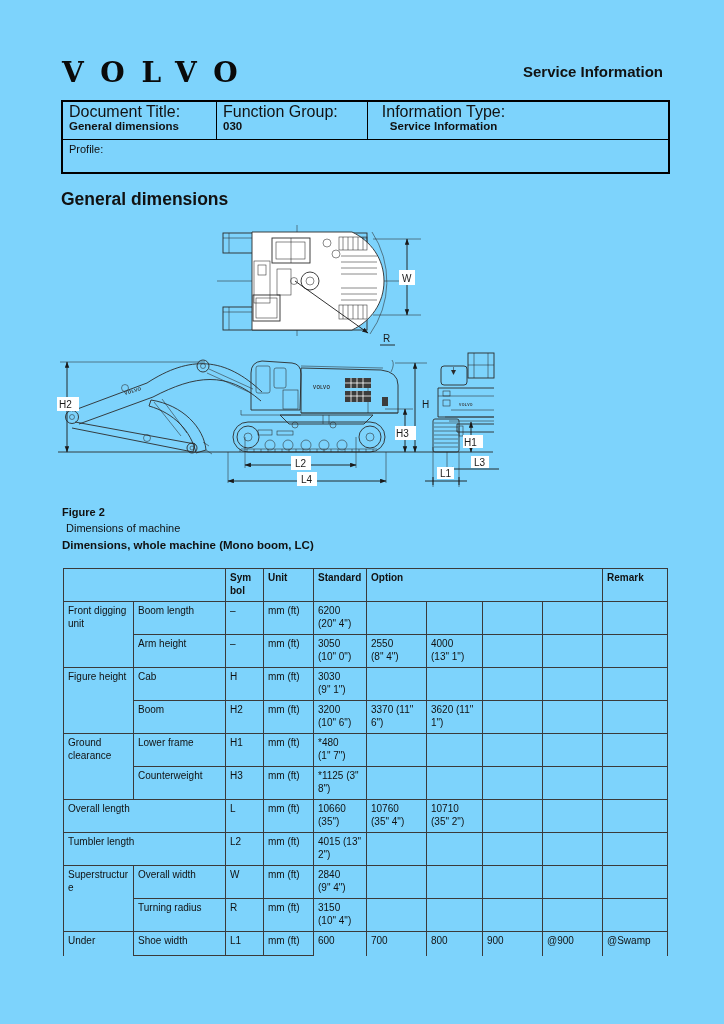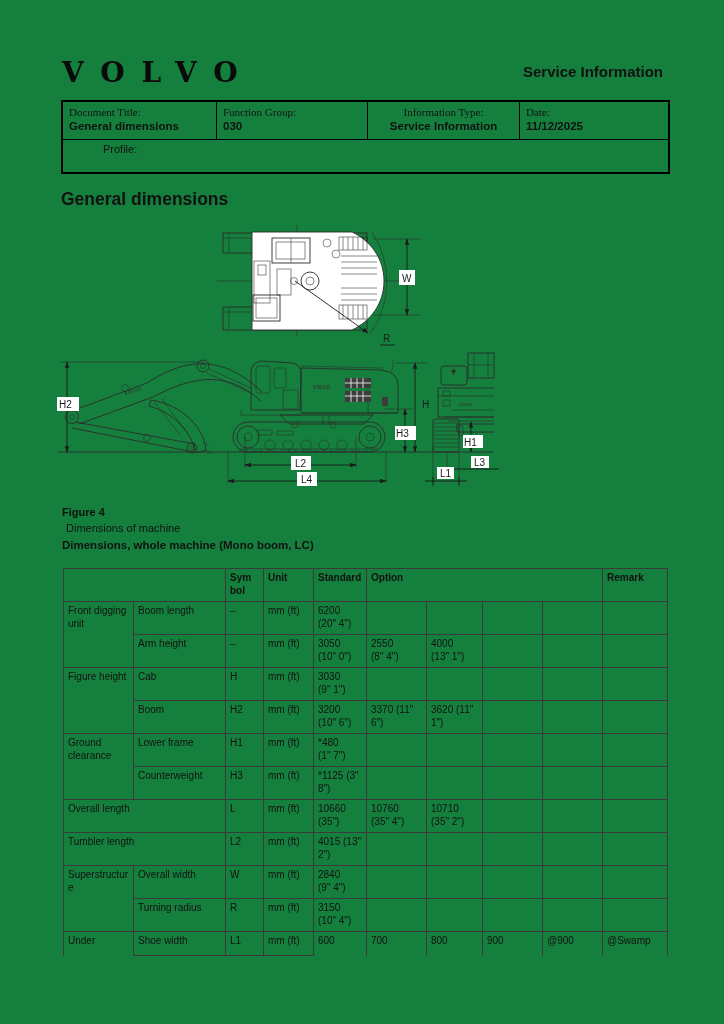--- a/index.html
+++ b/index.html
@@ -1,32 +1,32 @@
 <!DOCTYPE html>
 <html><head>
 <meta charset="utf-8">
 <style>
   html,body{margin:0;padding:0;background:#e8e8e8;}
-  .page{position:relative;width:724px;height:1024px;background:#15803d;margin:0 auto;
+  .page{position:relative;width:724px;height:1024px;background:#7dd3fc;margin:0 auto;
         font-family:"Liberation Sans",sans-serif;color:#111;overflow:hidden;}
 
   
   .logo{position:absolute;left:62px;top:56px;font-family:"DejaVu Serif","Liberation Serif",serif;
         font-weight:bold;font-size:28px;letter-spacing:17px;color:#0a0a0a;}
   .svc{position:absolute;right:61px;top:63px;font-size:15px;font-weight:bold;}
 
   
   .docinfo{position:absolute;left:61px;top:100px;width:609px;border:2px solid #000;box-sizing:border-box;}
   .docinfo .row1{display:flex;height:37px;border-bottom:1.5px solid #000;}
   .docinfo .cell{box-sizing:border-box;padding:3px 6px 0 6px;}
   .docinfo .cell+.cell{border-left:1.5px solid #000;}
   .docinfo .c1{width:153px;} .docinfo .c2{width:151px;} .docinfo .c3{width:152px;text-align:center;} .docinfo .c4{flex:1;}
-  .docinfo .lab{font-size:11px;line-height:14px;font-family:Liberation Serif, serif;}
+  .docinfo .lab{font-size:16px;line-height:14px;}
   .docinfo .val{font-size:11.5px;font-weight:bold;line-height:14px;}
-  .docinfo .row2{height:32px;padding:3px 6px 0 6px;font-size:11px;box-sizing:border-box;margin-left:34px;}
+  .docinfo .row2{height:32px;padding:3px 6px 0 6px;font-size:11px;box-sizing:border-box;}
 
   .h1{position:absolute;left:61px;top:189px;font-size:17.5px;font-weight:bold;}
 
   
   .figcap1{position:absolute;left:62px;top:506px;font-size:11px;font-weight:bold;}
   .figcap2{position:absolute;left:66px;top:522px;font-size:11px;}
   .tbltitle{position:absolute;left:62px;top:539px;font-size:11.5px;font-weight:bold;}
 
   
   .fig{position:absolute;left:55px;top:225px;}
@@ -66,24 +66,20 @@
         <div class="lab">Document Title:</div>
         <div class="val">General dimensions</div>
       </div>
       <div class="cell c2">
         <div class="lab">Function Group:</div>
         <div class="val">030</div>
       </div>
       <div class="cell c3">
         <div class="lab">Information Type:</div>
         <div class="val">Service Information</div>
-      </div>
-      <div class="cell c4">
-        <div class="lab">Date:</div>
-        <div class="val">11/12/2025</div>
       </div>
     </div>
     <div class="row2">Profile:</div>
   </div>
 
   <div class="h1">General dimensions</div>
 
   <div class="fig">
   <svg width="450" height="267" viewBox="0 0 450 267">
     <defs>
@@ -249,21 +245,21 @@
 
       <path class="th" d="M378,222 V262 M404,227 V262"></path>
       <path class="dim" d="M370,256 H412"></path>
       <path class="dim" d="M378,252 V260 M404,252 V260"></path>
       <rect x="382" y="242" width="17" height="12" fill="#fff"></rect>
       <text class="dtx" x="385" y="252">L1</text>
     </g>
   </svg>
   </div>
 
-  <div class="figcap1">Figure 4</div>
+  <div class="figcap1">Figure 2</div>
   <div class="figcap2">Dimensions of machine</div>
   <div class="tbltitle">Dimensions, whole machine (Mono boom, LC)</div>
 
   <table class="dimtbl">
     <colgroup>
       <col style="width:70px">
         <col style="width:92px">
         <col style="width:38px">
         <col style="width:50px">
       <col style="width:53px">

